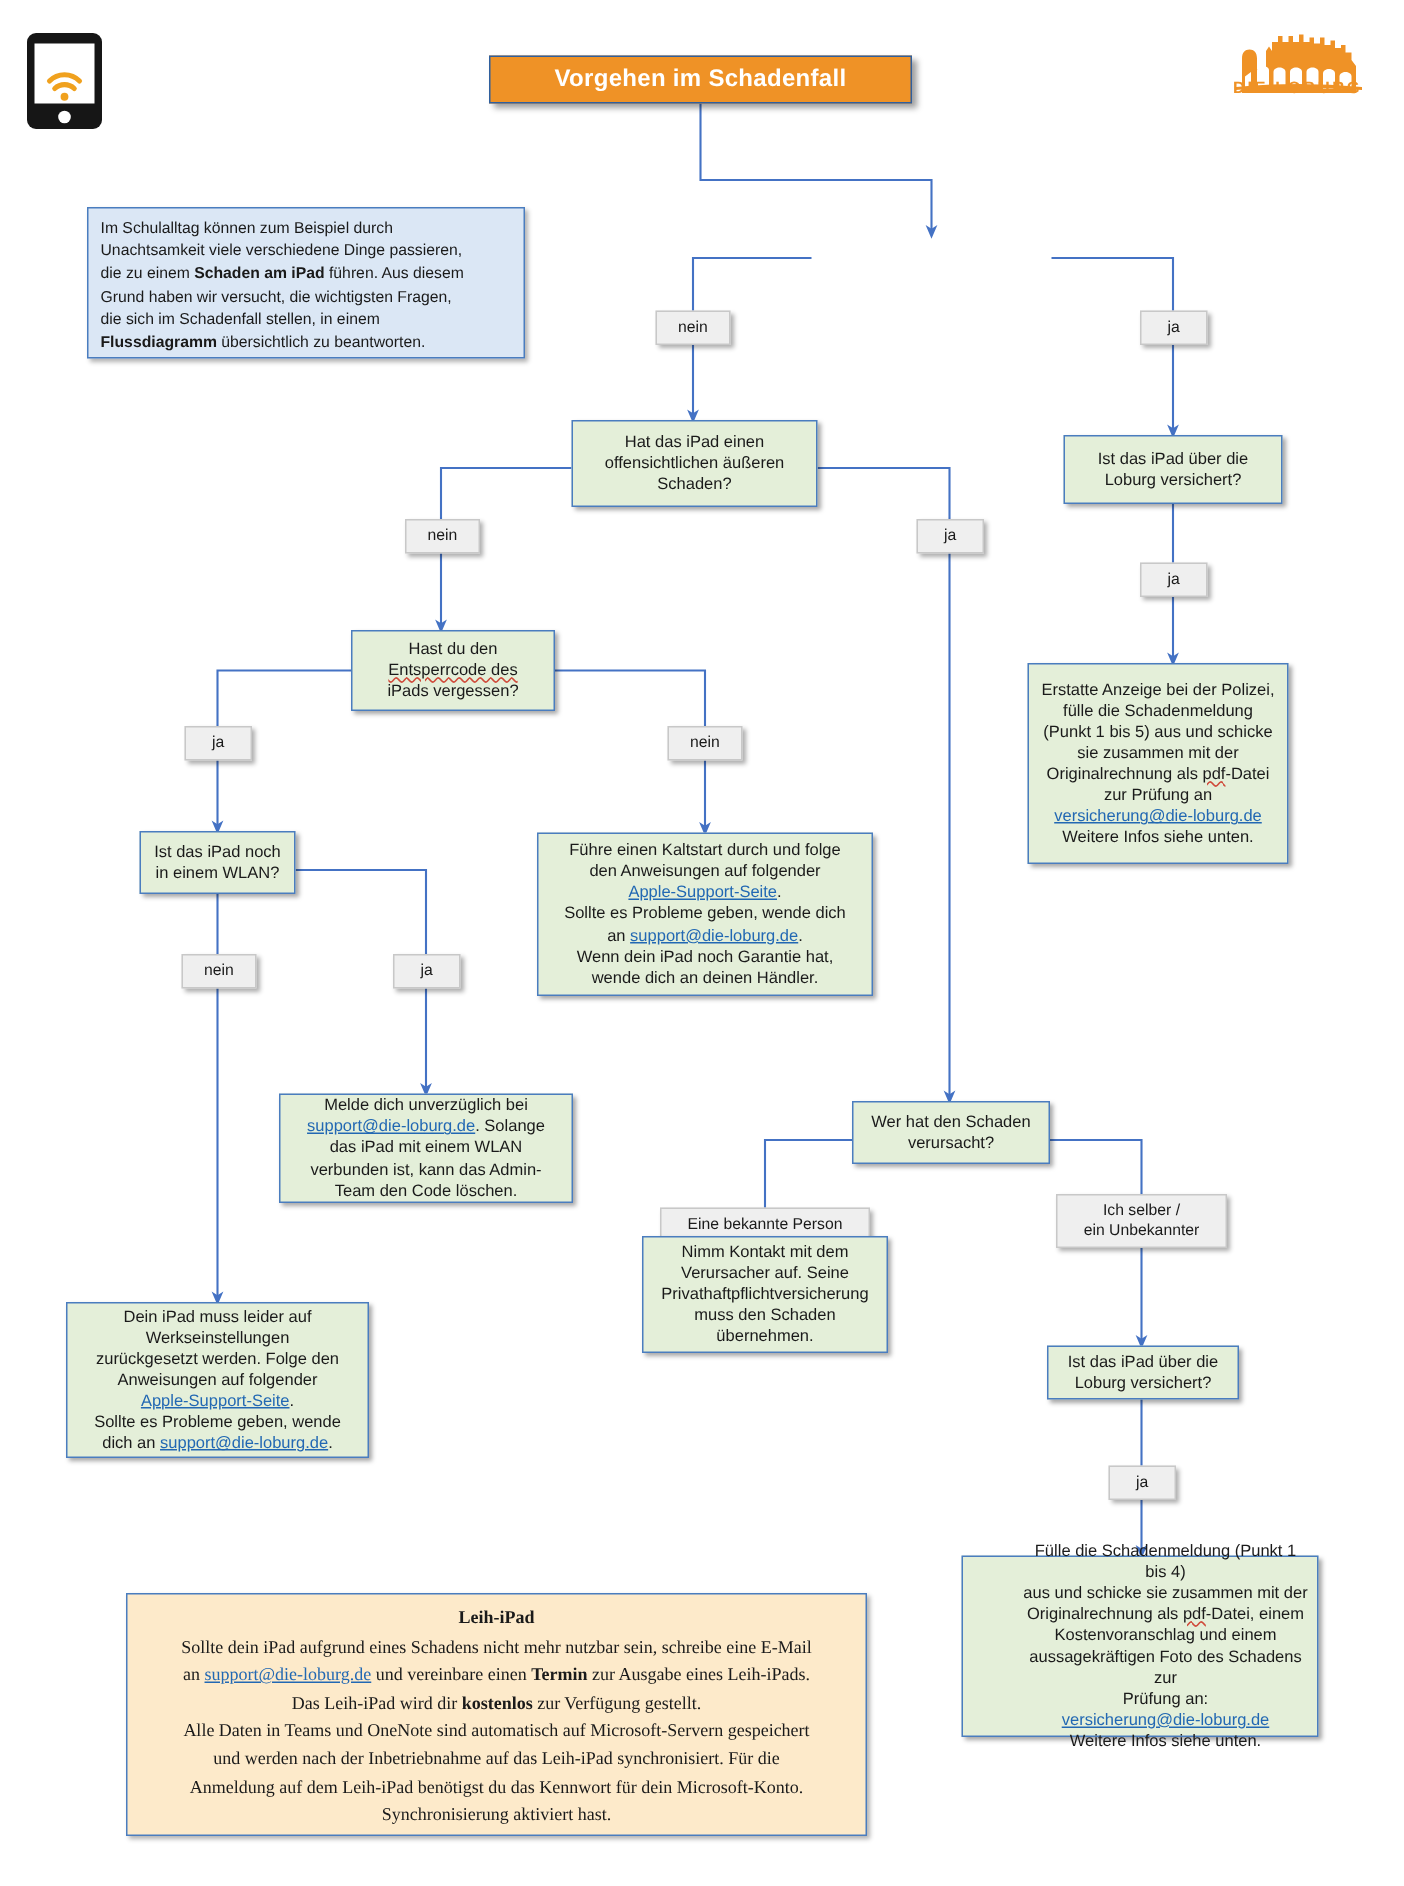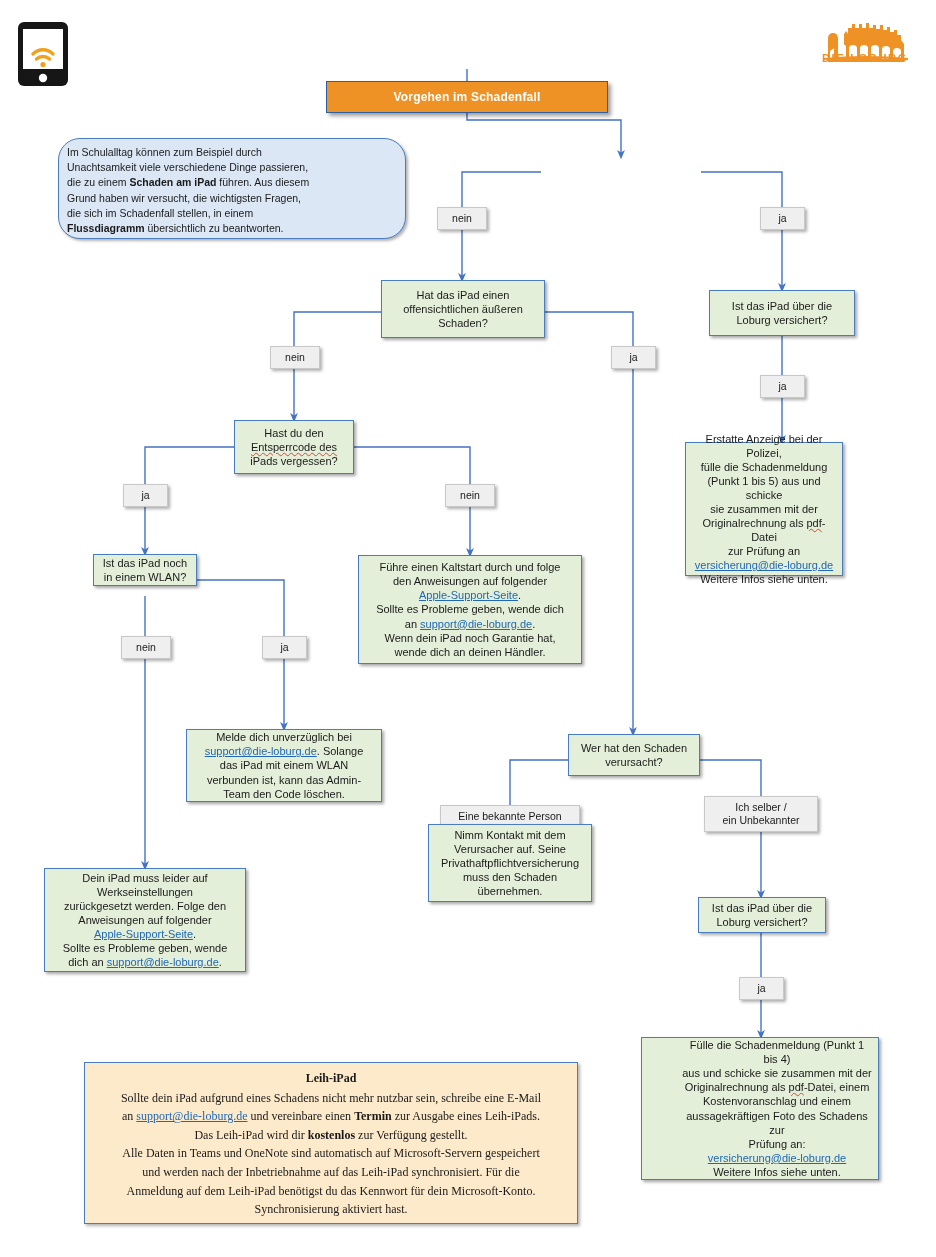--- a/index.html
+++ b/index.html
@@ -40,23 +40,22 @@
 
   .title-box{
     position:absolute;
     box-sizing:border-box;
     background:#ef9226;
     border:1px solid #2f5f9e;
     box-shadow:3px 3px 4px rgba(0,0,0,0.38);
     display:flex;align-items:center;justify-content:center;
     color:#ffffff;
     font-weight:bold;
-    font-size:12px;
+    font-size:16px;
     letter-spacing:0.2px;
-    margin-top:44px;
   }
 
   .intro-box{
     position:absolute;
     box-sizing:border-box;
     background:#dbe7f5;
     border:1px solid #4a7dbf;
     box-shadow:2px 2px 3px rgba(0,0,0,0.3);
     font-size:10.5px;
     line-height:1.45;
@@ -156,21 +155,21 @@
       <path d="M700,760 L761,760 L761,895" marker-end="url(#ar)"></path>
 
       <path d="M761,932 L761,1035" marker-end="url(#ar)"></path>
     </g>
   </svg>
 
   <div class="title-box" style="left:326px;top:37px;width:282px;height:32px;">
     <span>Vorgehen im Schadenfall</span>
   </div>
 
-  <div class="intro-box" style="left:58px;top:138px;width:348px;height:101px;border-radius:22px;">
+  <div class="intro-box" style="left:58px;top:138px;width:292px;height:101px;">
     <div>Im Schulalltag können zum Beispiel durch</div>
     <div>Unachtsamkeit viele verschiedene Dinge passieren,</div>
     <div><span>die zu einem </span><b>Schaden am iPad</b><span> führen. Aus diesem</span></div>
     <div>Grund haben wir versucht, die wichtigsten Fragen,</div>
     <div>die sich im Schadenfall stellen, in einem</div>
     <div><b>Flussdiagramm</b><span> übersichtlich zu beantworten.</span></div>
   </div>
 
   <div class="label" style="left:437px;top:207px;width:50px;height:23px;">
     <span>nein</span>
@@ -196,34 +195,34 @@
   <div class="node" style="left:709px;top:290px;width:146px;height:46px;">
     <div class="inner">
       <div>Ist das iPad über die</div>
       <div>Loburg versichert?</div>
     </div>
   </div>
   <div class="label" style="left:760px;top:375px;width:45px;height:23px;">
     <span>ja</span>
   </div>
 
-  <div class="node" style="left:685px;top:442px;width:158px;height:134px;">
+  <div class="node" style="left:685px;top:442px;width:174px;height:134px;">
     <div class="inner">
       <div>Erstatte Anzeige bei der Polizei,</div>
       <div>fülle die Schadenmeldung</div>
       <div>(Punkt 1 bis 5) aus und schicke</div>
       <div>sie zusammen mit der</div>
       <div><span>Originalrechnung als </span><span class="sq">pdf</span><span>-Datei</span></div>
       <div>zur Prüfung an</div>
       <div><a class="lnk" href="#">versicherung@die-loburg.de</a></div>
       <div>Weitere Infos siehe unten.</div>
     </div>
   </div>
 
-  <div class="node" style="left:234px;top:420px;width:120px;height:54px;">
+  <div class="node" style="left:234px;top:420px;width:136px;height:54px;">
     <div class="inner">
       <div>Hast du den</div>
       <div class="sq">Entsperrcode des</div>
       <div>iPads vergessen?</div>
     </div>
   </div>
   <div class="label" style="left:123px;top:484px;width:45px;height:23px;">
     <span>ja</span>
   </div>
   <div class="label" style="left:445px;top:484px;width:50px;height:23px;">
@@ -235,21 +234,21 @@
       <div>Führe einen Kaltstart durch und folge</div>
       <div>den Anweisungen auf folgender</div>
       <div><a class="lnk" href="#">Apple-Support-Seite</a><span>.</span></div>
       <div>Sollte es Probleme geben, wende dich</div>
       <div><span>an </span><a class="lnk" href="#">support@die-loburg.de</a><span>.</span></div>
       <div>Wenn dein iPad noch Garantie hat,</div>
       <div>wende dich an deinen Händler.</div>
     </div>
   </div>
 
-  <div class="node" style="left:93px;top:554px;width:104px;height:32px;">
+  <div class="node" style="left:93px;top:554px;width:104px;height:42px;">
     <div class="inner">
       <div>Ist das iPad noch</div>
       <div>in einem WLAN?</div>
     </div>
   </div>
   <div class="label" style="left:121px;top:636px;width:50px;height:23px;">
     <span>nein</span>
   </div>
   <div class="label" style="left:262px;top:636px;width:45px;height:23px;">
     <span>ja</span>
@@ -306,21 +305,21 @@
   <div class="node" style="left:698px;top:897px;width:128px;height:36px;">
     <div class="inner">
       <div>Ist das iPad über die</div>
       <div>Loburg versichert?</div>
     </div>
   </div>
   <div class="label" style="left:739px;top:977px;width:45px;height:23px;">
     <span>ja</span>
   </div>
 
-  <div class="node" style="left:641px;top:1037px;width:238px;height:143px;padding-left:40px;">
+  <div class="node" style="left:641px;top:1037px;width:238px;height:121px;padding-left:40px;">
     <div class="inner">
       <div>Fülle die Schadenmeldung (Punkt 1 bis 4)</div>
       <div>aus und schicke sie zusammen mit der</div>
       <div><span>Originalrechnung als </span><span class="sq">pdf</span><span>-Datei, einem</span></div>
       <div>Kostenvoranschlag und einem</div>
       <div>aussagekräftigen Foto des Schadens zur</div>
       <div>Prüfung an:</div>
       <div><a class="lnk" href="#">versicherung@die-loburg.de</a></div>
       <div>Weitere Infos siehe unten.</div>
     </div>

